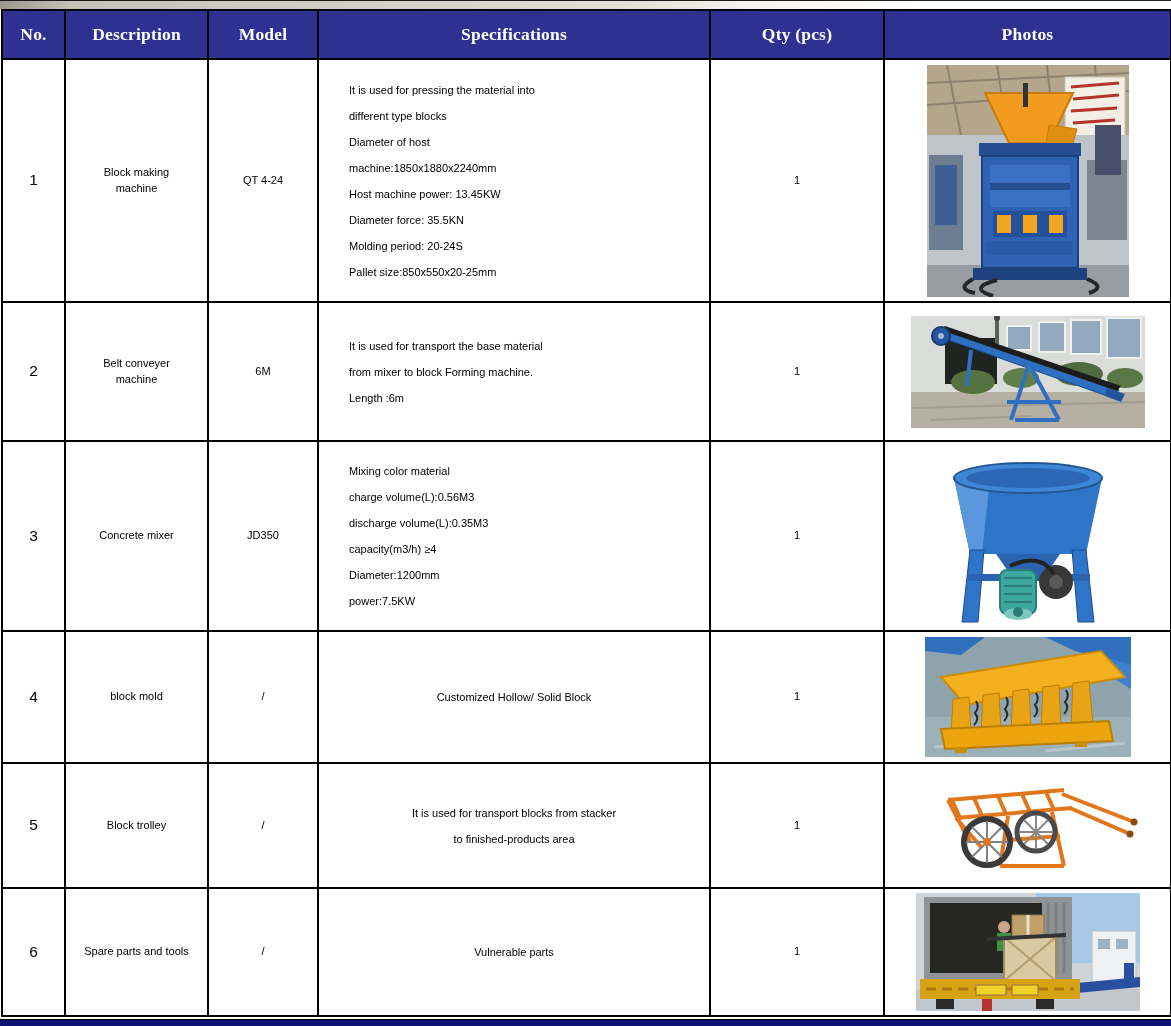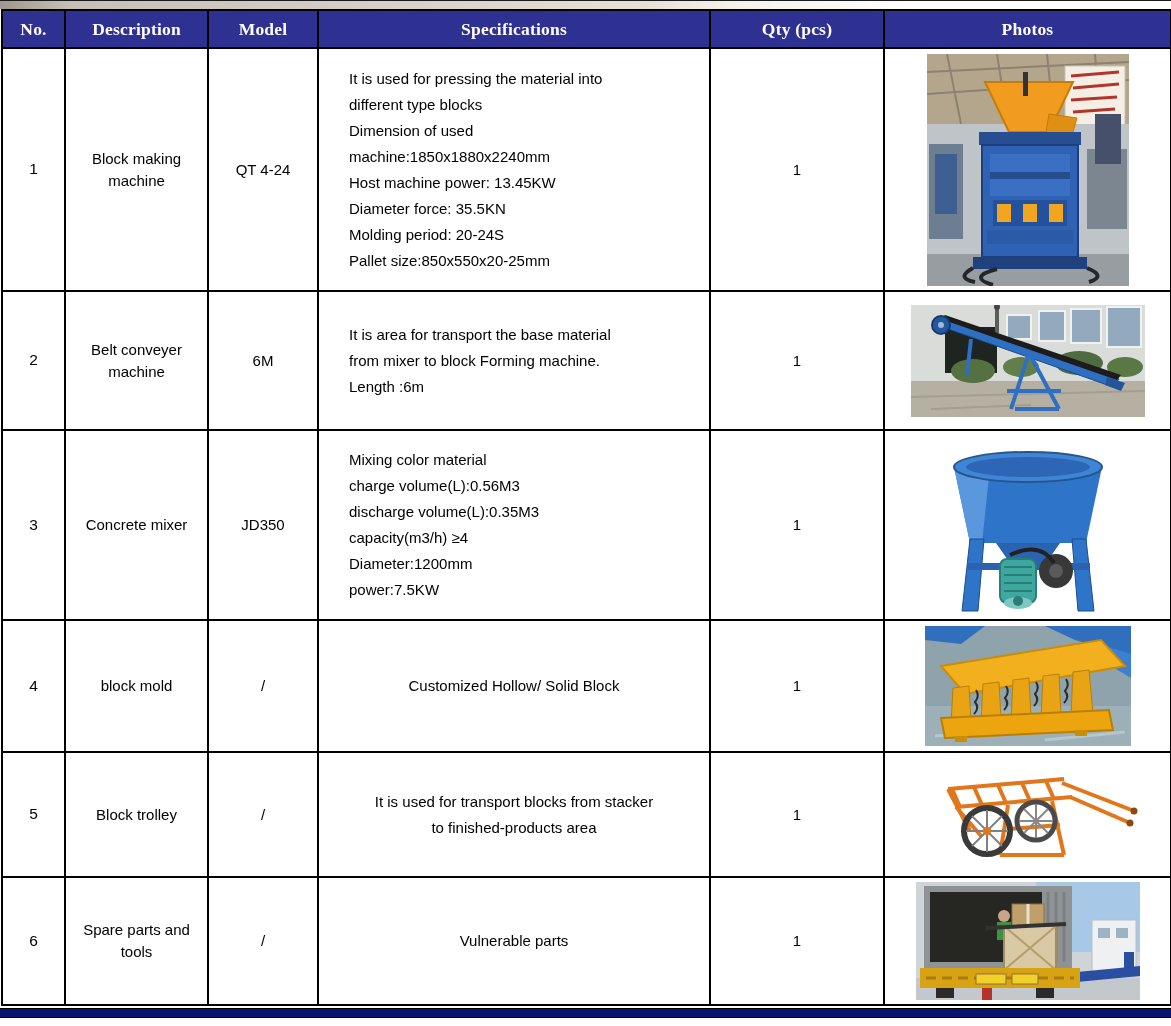--- a/index.html
+++ b/index.html
@@ -7,23 +7,23 @@
 
   .top-strip{height:9px;width:1171px;
     background:linear-gradient(to right,#9e978c 0%,#c6c1b8 6%,#d6d2c9 35%,#e6e1d7 55%,#f5f2ec 63%,#ffffff 78%);
     border-top:1px solid #1a1a1a;box-sizing:border-box;}
 
   table.spec-table{border-collapse:collapse;table-layout:fixed;width:1169px;margin-left:1px;}
   .spec-table th,.spec-table td{border:2px solid #000;overflow:hidden;}
 
   .spec-table th{background:#2f3192;color:#fff;font-family:"Liberation Serif","DejaVu Serif",serif;
     font-size:17.5px;font-weight:bold;letter-spacing:.2px;}
-  tr.hdr{height:38px;}
-
-  td{vertical-align:middle;text-align:center;font-size:15px;line-height:1.45;}
+  tr.hdr{height:49px;}
+
+  td{vertical-align:middle;text-align:center;font-size:11px;line-height:1.45;}
   td.c-no{font-size:15.5px;}
   td.c-desc{padding:16px 16px;}
   td.c-model{padding:0 24px;}
   td.c-spec{text-align:left;padding:8px 16px 8px 30px;line-height:26px;}
   td.c-spec.spec-center{text-align:center;padding:8px 14px;margin-top:12px;}
   td.c-qty{}
   td.c-photo{padding:4px;text-align:center;}
   td.c-photo svg{display:block;margin:0 auto;}
 
   .r1{height:243px;} .r2{height:139px;} .r3{height:187px;}
@@ -58,21 +58,21 @@
     <th>Photos</th>
   </tr>
 
   <tr class="r1">
     <td class="c-no">1</td>
     <td class="c-desc">Block making machine</td>
     <td class="c-model">QT 4-24</td>
     <td class="c-spec">
           <div>It is used for pressing the material into</div>
           <div>different type blocks</div>
-          <div>Dimension of used</div>
+          <div>Diameter of host</div>
           <div>machine:1850x1880x2240mm</div>
           <div>Host machine power: 13.45KW</div>
           <div>Diameter force: 35.5KN</div>
           <div>Molding period: 20-24S</div>
           <div>Pallet size:850x550x20-25mm</div>
         </td>
     <td class="c-qty">1</td>
     <td class="c-photo">
       <svg width="202" height="232" viewBox="0 0 202 232">
         <rect width="202" height="232" fill="#c7ccd0"></rect>
@@ -107,21 +107,21 @@
         <path d="M46 214 q-18 10 2 14 M160 214 q20 8 2 14 M70 215 q-30 8 -4 16" stroke="#23272b" stroke-width="4" fill="none"></path>
       </svg>
     </td>
   </tr>
 
   <tr class="r2">
     <td class="c-no">2</td>
     <td class="c-desc">Belt conveyer machine</td>
     <td class="c-model">6M</td>
     <td class="c-spec">
-          <div>It is area for transport the base material</div>
+          <div>It is used for transport the base material</div>
           <div>from mixer to block Forming machine.</div>
           <div>Length :6m</div>
         </td>
     <td class="c-qty">1</td>
     <td class="c-photo">
       <svg width="234" height="112" viewBox="0 0 234 112">
         <rect width="234" height="112" fill="#d9dcd8"></rect>
         <g fill="#93a9bd" stroke="#f0f2f0" stroke-width="2">
           <rect x="128" y="6" width="26" height="30"></rect>
               <rect x="160" y="4" width="30" height="34"></rect>

